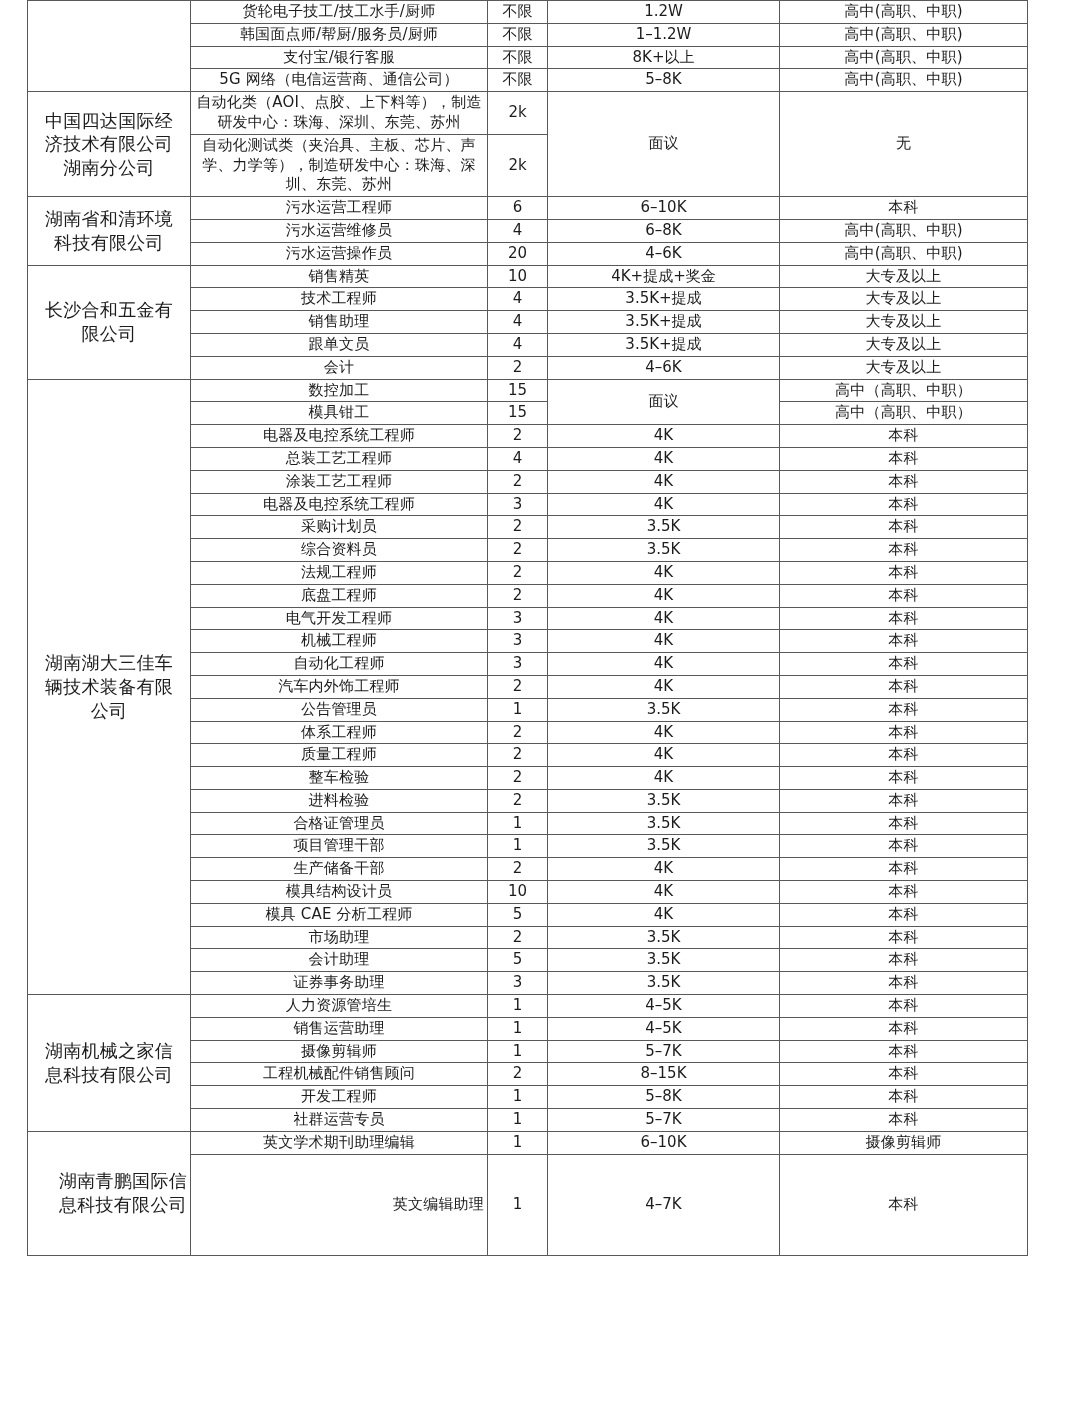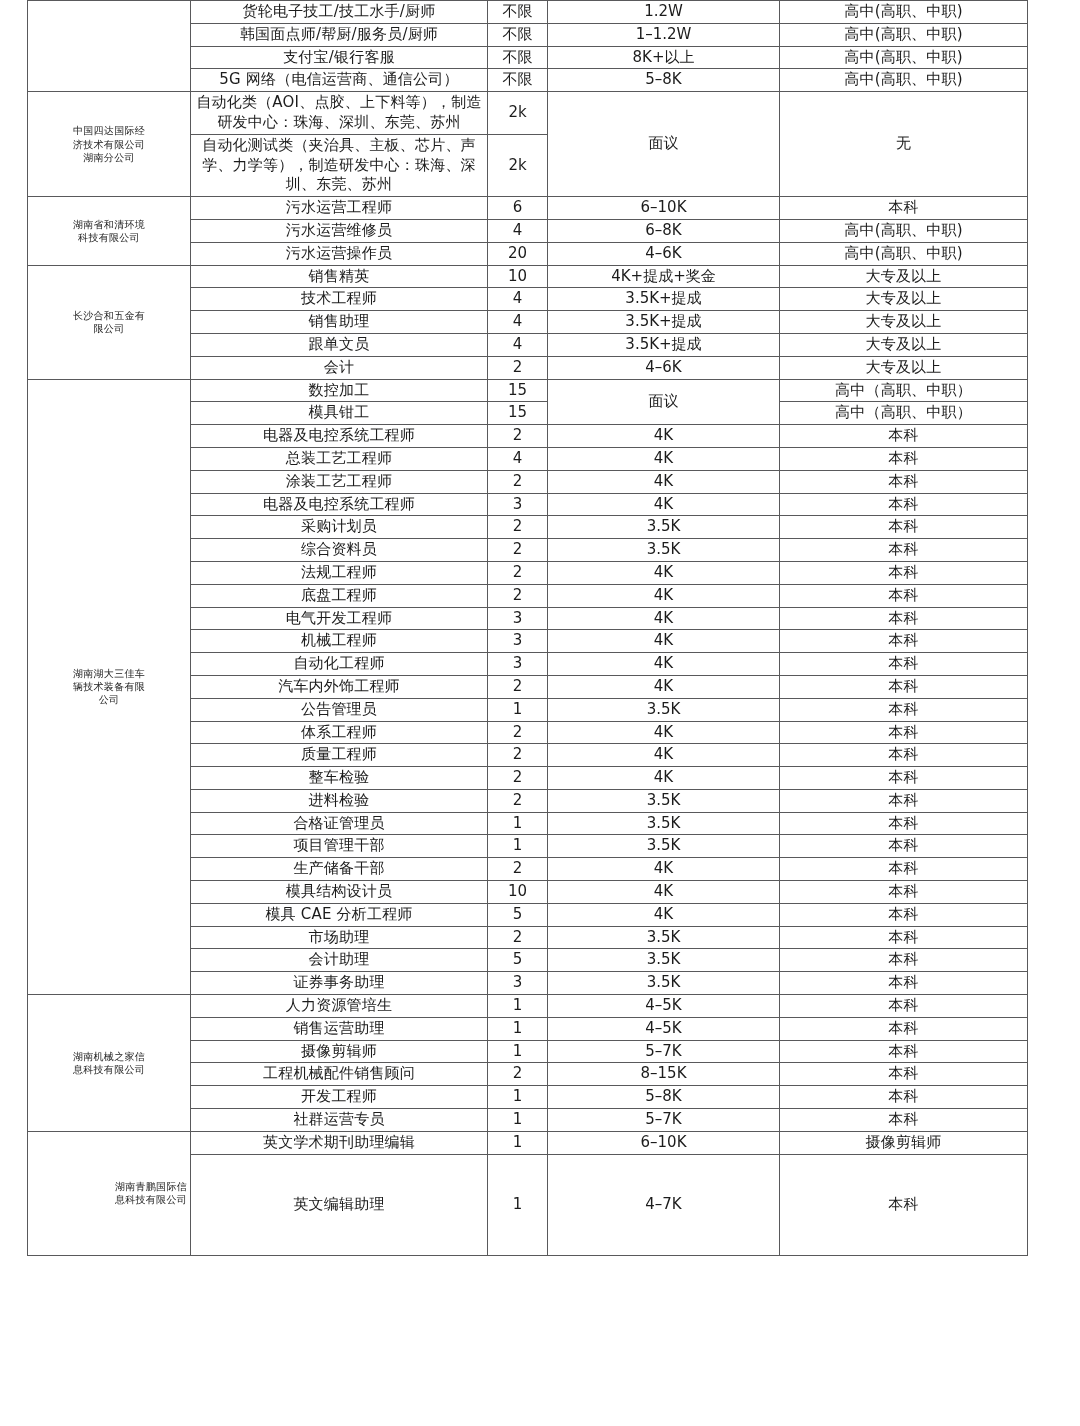--- a/index.html
+++ b/index.html
@@ -40,21 +40,21 @@
     background: #fff;
   }
   
   col.c-company { width: 163px; }
   col.c-post    { width: 297px; }
   col.c-count   { width: 60px; }
   col.c-salary  { width: 232px; }
   col.c-edu     { width: 248px; }
 
   td.company {
-    font-size: 10px;
+    font-size: 18px;
     letter-spacing: 0.3px;
     line-height: 1.5;
   }
   td.post {
     font-size: 15px;
     letter-spacing: 0.2px;
   }
   td.post-wrap {
     text-align: left;
     padding-left: 6px;
@@ -367,20 +367,20 @@
           <td class="edu">本科</td>
         </tr>
         <tr>
           <td class="company" rowspan="2" style="vertical-align: middle; text-align: right;"><span>湖南青鹏国际信</span><br><span>息科技有限公司</span></td>
           <td class="post">英文学术期刊助理编辑</td>
           <td class="count">1</td>
           <td class="salary">6–10K</td>
           <td class="edu">摄像剪辑师</td>
         </tr>
         <tr>
-          <td class="post" style="height: 98px;">英文编辑助理</td>
+          <td class="post" style="height: 98px; text-align: right;">英文编辑助理</td>
           <td class="count">1</td>
           <td class="salary">4–7K</td>
           <td class="edu">本科</td>
         </tr>
       </tbody>
   </table>
 </div>
 
 </body></html>

